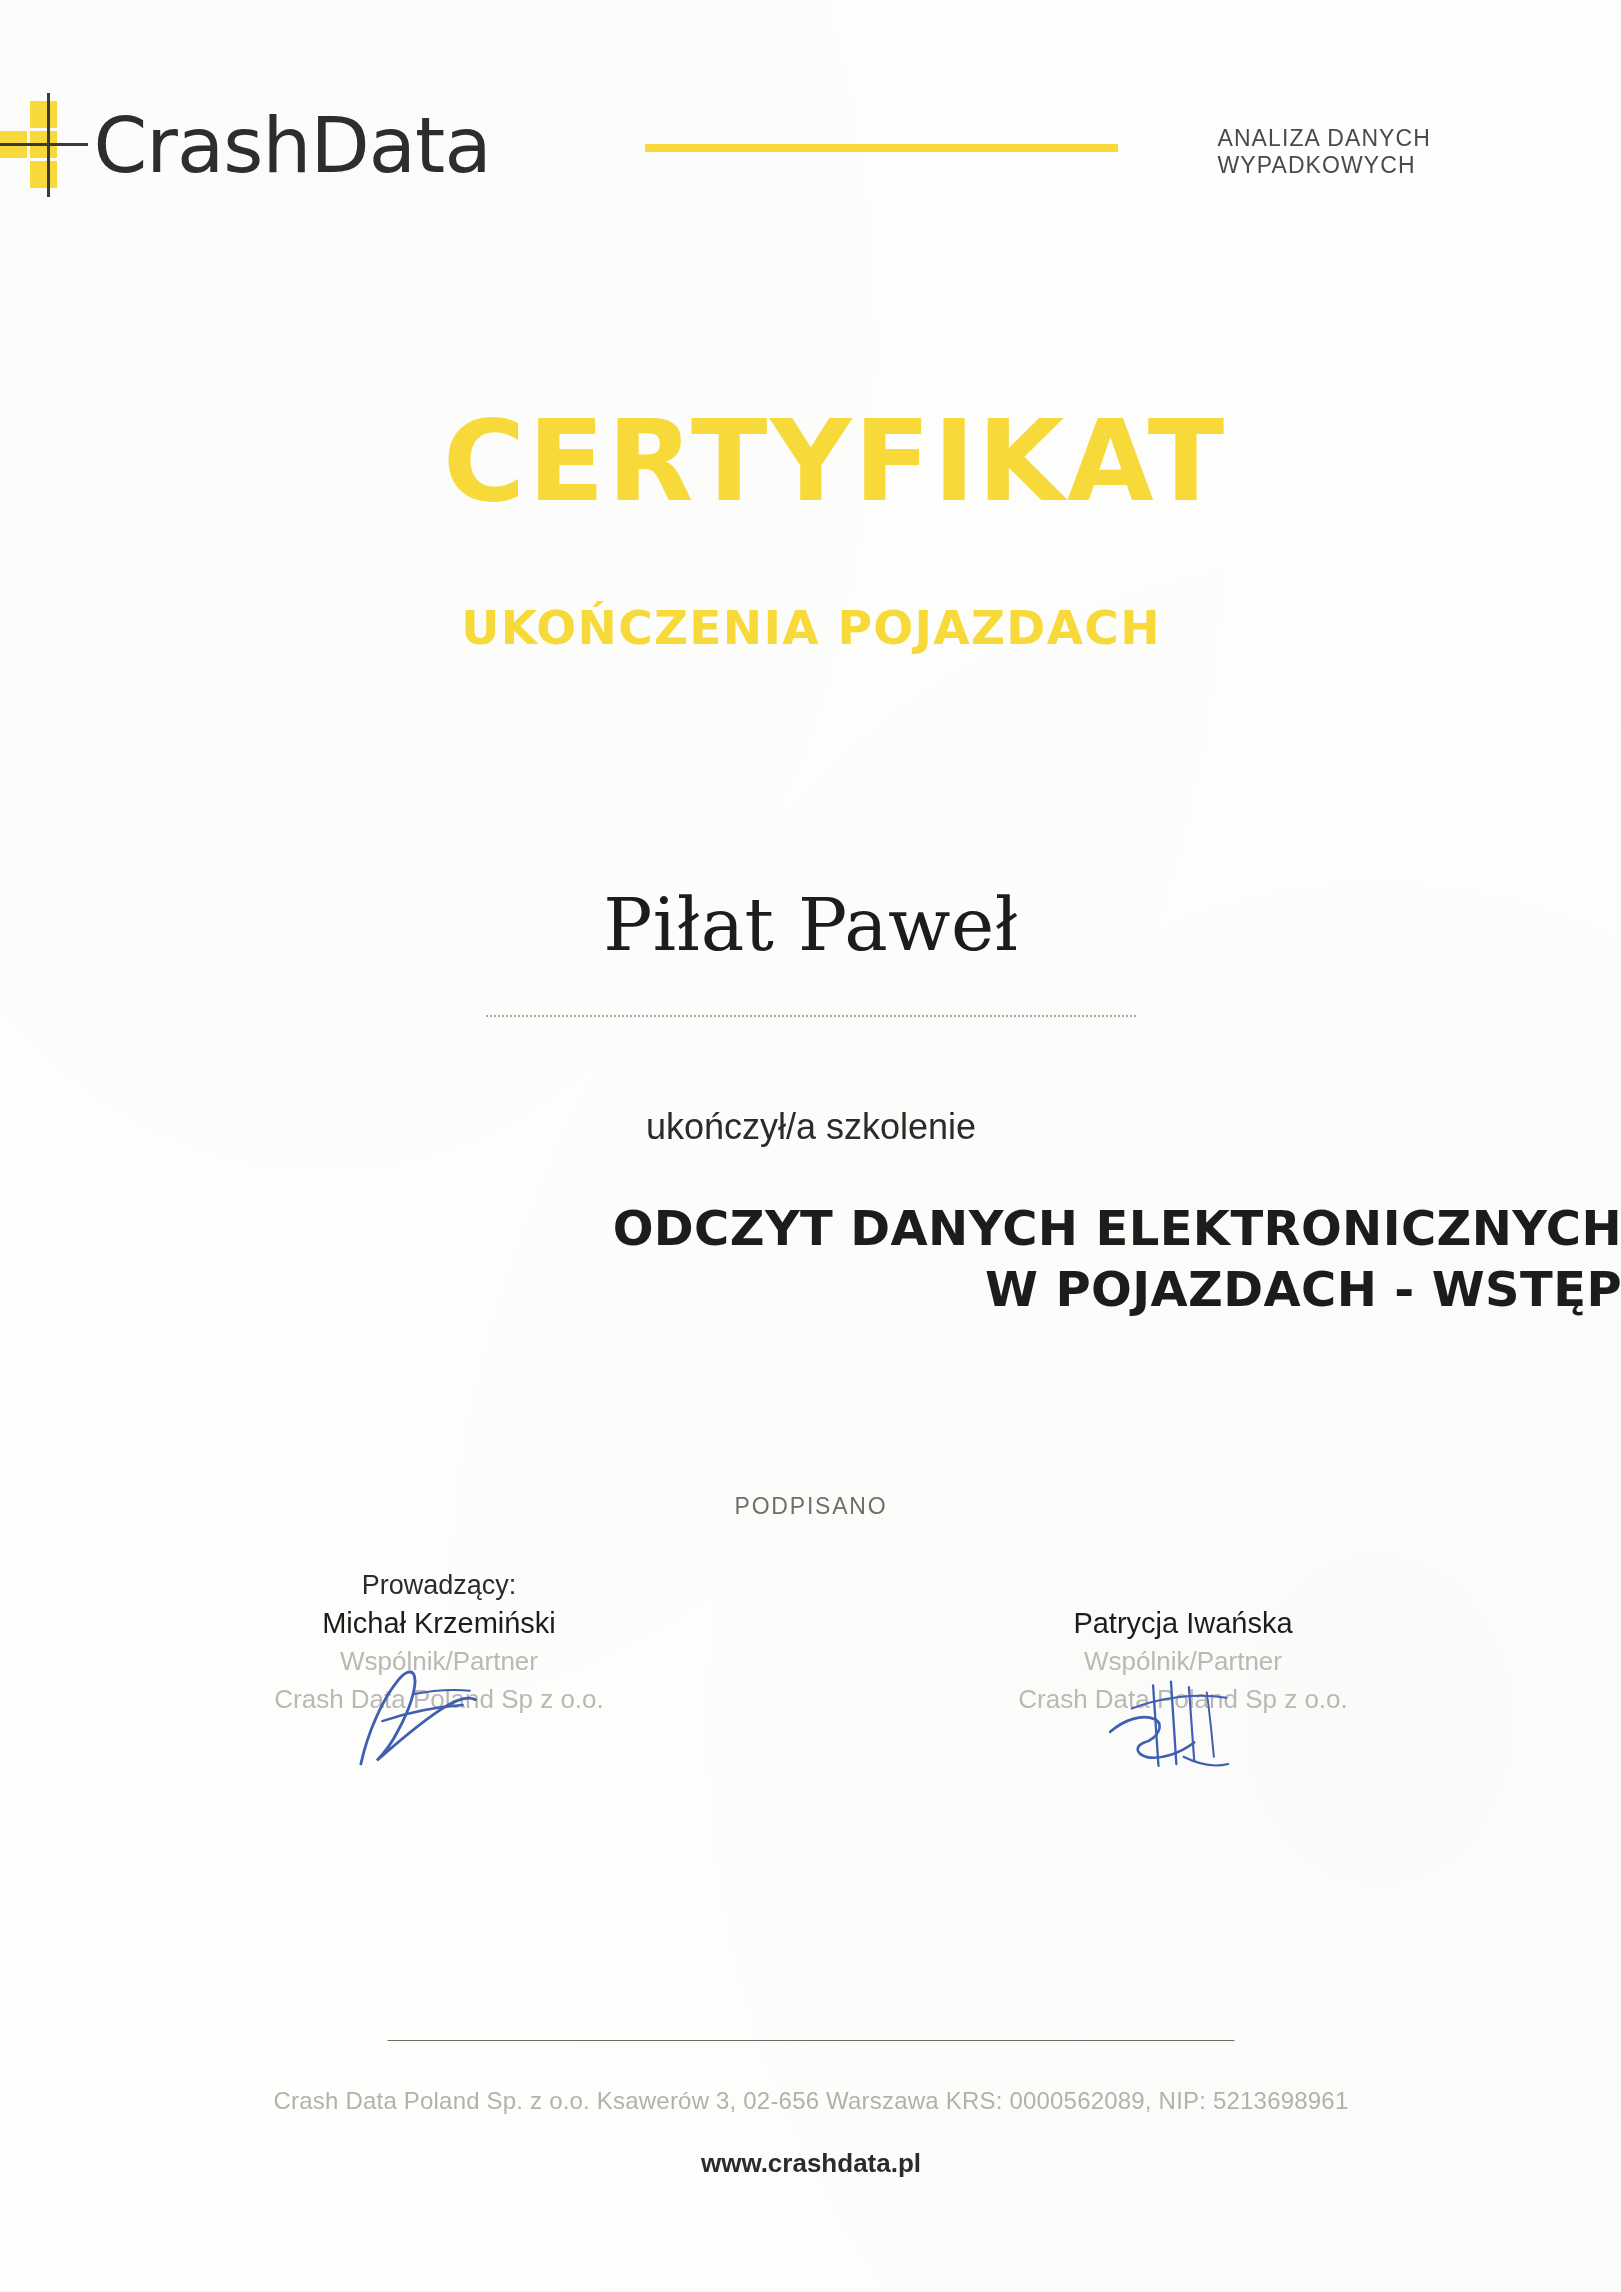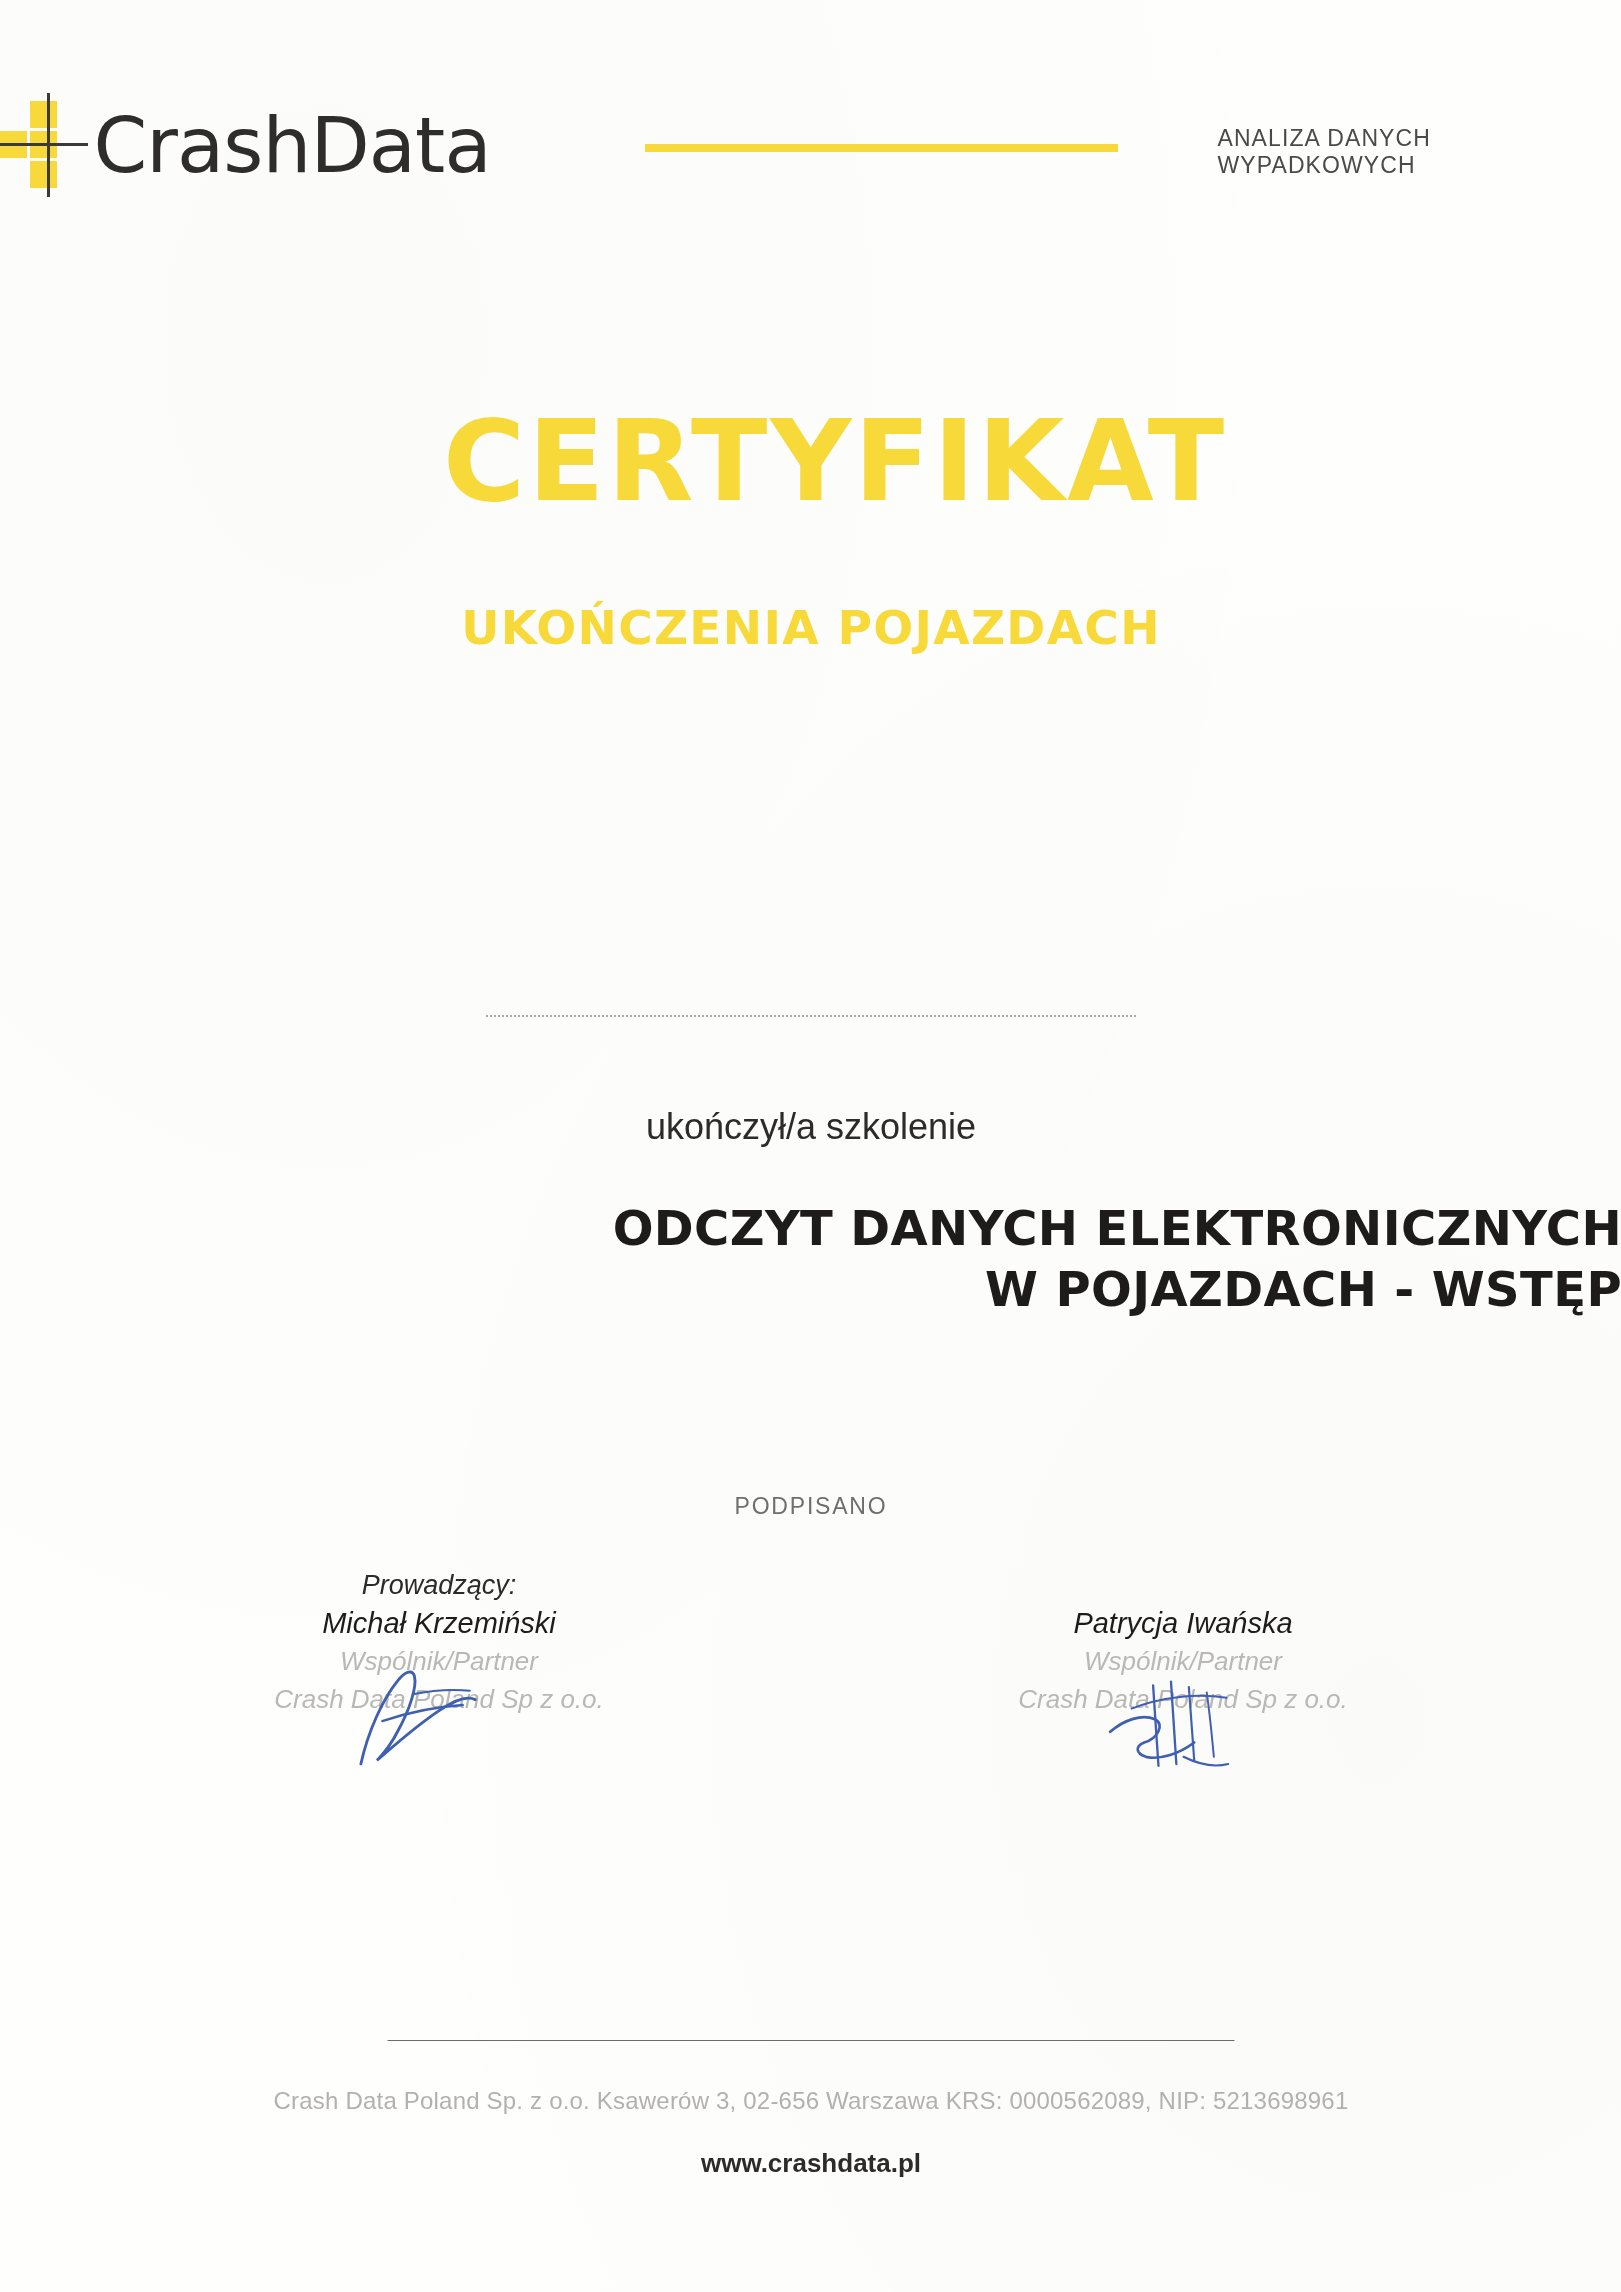--- a/index.html
+++ b/index.html
@@ -177,21 +177,20 @@
     letter-spacing: 1.8px;
     color: #6f6e6b;
   }
   .sign-row {
     position: absolute;
     top: 1569px;
     left: 188px;
     right: 188px;
     display: flex;
     justify-content: space-between;
-    font-style: italic;
   }
   .sign-col {
     width: 502px;
     text-align: center;
     position: relative;
   }
   .sign-role {
     font-size: 27px;
     color: #2c2b29;
     line-height: 1.25;
@@ -263,20 +262,21 @@
       </span>
       <span class="logo-word">CrashData</span>
     </div>
     <div class="logo-underline"></div>
     <div class="logo-sub">Analiza Danych Wypadkowych</div>
   </div>
 
   <div class="cert-title">CERTYFIKAT</div>
   <div class="cert-subtitle">UKOŃCZENIA POJAZDACH</div>
 
+  <div class="recipient">Piłat Paweł</div>
   <div class="recipient-rule"></div>
 
   <div class="completed-text">ukończył/a szkolenie</div>
   <div class="course-name">
     <div>ODCZYT DANYCH ELEKTRONICZNYCH</div>
     <div>W POJAZDACH - WSTĘP</div>
   </div>
 
   <div class="signed-label">PODPISANO</div>
 

